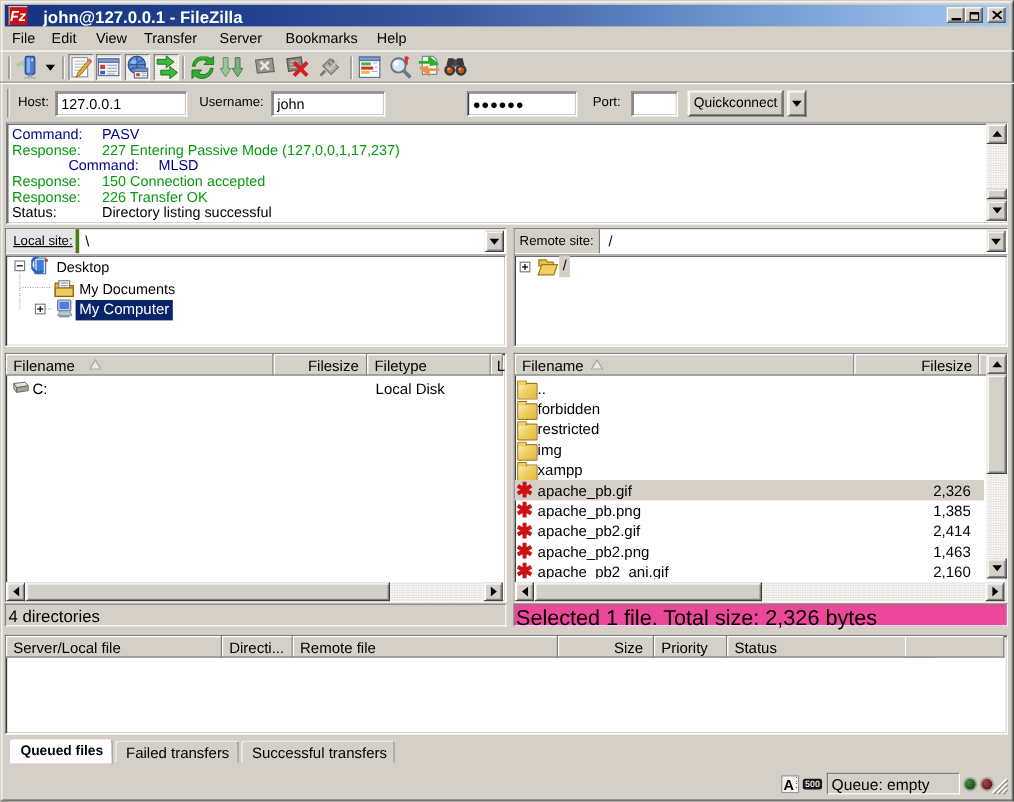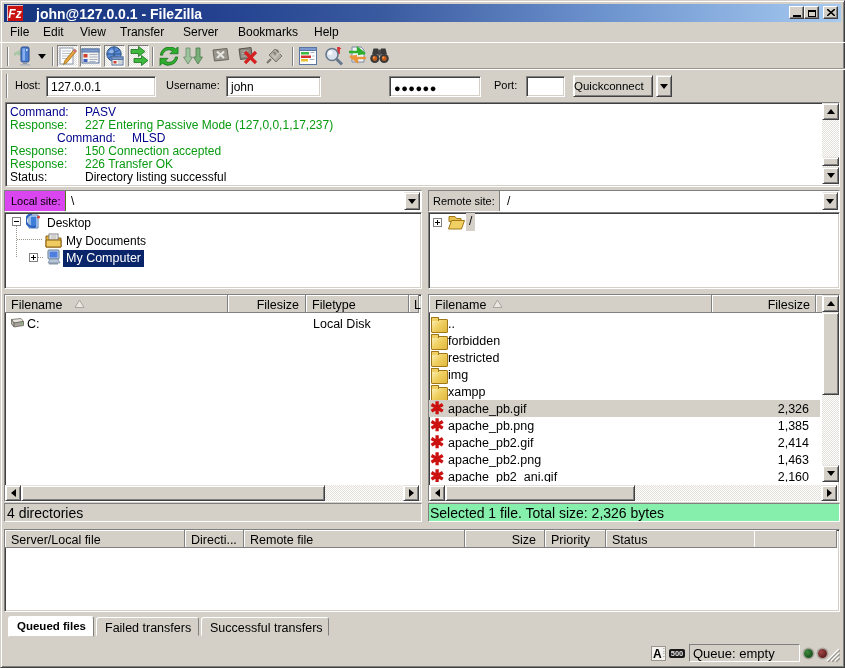--- a/index.html
+++ b/index.html
@@ -208,21 +208,21 @@
 <div class="abs" id="quickbar" style="left:0px;top:70px;right:4px;height:32px;">
   <div class="abs etchv" style="left:6px;top:4px;height:24px;"></div>
   <span class="abs" style="left:15px;top:9px;font-size:11px;">Host:</span>
   <div class="field" style="left:46px;top:6px;width:110px;height:21px;">127.0.0.1</div>
   <span class="abs" style="left:166px;top:9px;font-size:11px;">Username:</span>
   <div class="field" style="left:226px;top:6px;width:95px;height:21px;">john</div>
   <span class="abs" style="left:331px;top:9px;font-size:11px;margin-top:34px;">Password:</span>
   <div class="field" style="left:389px;top:6px;width:92px;height:21px;font-size:11px;letter-spacing:0.5px;padding-top:5px;">●●●●●●</div>
   <span class="abs" style="left:494px;top:9px;font-size:11px;">Port:</span>
   <div class="field" style="left:526px;top:6px;width:39px;height:21px;"></div>
-  <div class="abs btn3d" style="left:573px;top:5px;width:80px;height:22px;padding-top:4px;font-size:11.5px;">Quickconnect</div>
+  <div class="abs btn3d" style="left:573px;top:5px;width:80px;height:22px;text-align:center;padding-top:4px;font-size:11.5px;">Quickconnect</div>
   <div class="abs btn3d" style="left:656px;top:5px;width:16px;height:22px;">
       <div class="arrowdn" style="margin:8px 0 0 3px;"></div>
     </div>
 </div>
 
 <div class="abs sunken" style="left:5px;top:102px;width:835px;height:85px;background:#fff;">
   <div class="abs" style="left:4px;top:3px;line-height:13px;">
     <div style="color:#00008b;"><span style="display:inline-block;width:75px;">Command:</span>PASV</div>
     <div style="color:#089a10;"><span style="display:inline-block;width:75px;">Response:</span>227 Entering Passive Mode (127,0,0,1,17,237)</div>
     <div style="color:#00008b;margin-left:47px;"><span style="display:inline-block;width:75px;">Command:</span>MLSD</div>
@@ -237,21 +237,21 @@
         <div class="arrowup"></div>
       </div>
     <div class="thumb" style="left:0;top:54px;width:17px;height:9px;"></div>
     <div class="scrollbtn" style="left:0;bottom:0;width:17px;height:17px;">
         <div class="arrowdn"></div>
       </div>
   </div>
 </div>
 
 <div class="abs sunken1" style="left:4px;top:190px;width:418px;height:22px;background:#fff;">
-  <div class="abs" style="left:0;top:0;width:61px;height:20px;background:#d946ef;border-right:1px solid #4d7c0f;padding:4px 0 0 6px;font-size:11px;">Local site:</div>
+  <div class="abs" style="left:0;top:0;width:61px;height:20px;background:#e5e5e5;border-right:3px solid #4d7c0f;padding:4px 0 0 6px;font-size:11px;text-decoration:underline;">Local site:</div>
   <span class="abs" style="left:66px;top:3px;">\</span>
   <div class="scrollbtn" style="right:1px;top:1px;width:16px;height:18px;">
       <div class="arrowdn"></div>
     </div>
 </div>
 
 <div class="abs sunken1" style="left:428px;top:190px;width:412px;height:22px;background:#fff;">
   <div class="abs" style="left:0;top:0;width:71px;height:20px;background:#D4D0C8;border-right:1px solid #808080;padding:4px 0 0 4px;font-size:11px;">Remote site:</div>
   <span class="abs" style="left:78px;top:3px;">/</span>
   <div class="scrollbtn" style="right:1px;top:1px;width:16px;height:18px;">
@@ -383,21 +383,21 @@
         <div class="arrowlf"></div>
       </div>
     <div class="thumb" style="left:16px;top:0;width:190px;height:16px;"></div>
     <div class="scrollbtn" style="right:0;top:0;width:16px;height:16px;">
         <div class="arrowrt"></div>
       </div>
   </div>
 </div>
 
 <div class="abs sunken1" style="left:4px;top:503px;width:418px;height:19px;background:#D4D0C8;padding:1px 0 0 2px;font-size:14px;">4 directories</div>
-<div class="abs sunken1" style="left:428px;top:503px;width:412px;height:19px;background:#86efac;padding:1px 0 0 1px;font-size:14px;">Selected 1 file. Total size: 2,326 bytes</div>
+<div class="abs sunken1" style="left:428px;top:503px;width:412px;height:19px;background:#ec4899;padding:1px 0 0 1px;font-size:18px;">Selected 1 file. Total size: 2,326 bytes</div>
 
 <div class="abs sunken" style="left:4px;top:529px;width:836px;height:83px;background:#fff;" id="queue">
   <div class="abs" style="left:0;top:0;right:12px;height:18px;background:#D4D0C8;">
     <div class="hdrcell" style="left:0px;width:180px;">Server/Local file</div>
     <div class="hdrcell" style="left:180px;width:59px;">Directi...</div>
     <div class="hdrcell" style="left:239px;width:221px;">Remote file</div>
     <div class="hdrcell" style="left:460px;width:80px;text-align:right;padding-right:8px;">Size</div>
     <div class="hdrcell" style="left:540px;width:61px;">Priority</div>
     <div class="hdrcell" style="left:601px;width:170px;">Status</div>
     <div class="hdrcell" style="left:749px;width:83px;"></div>

